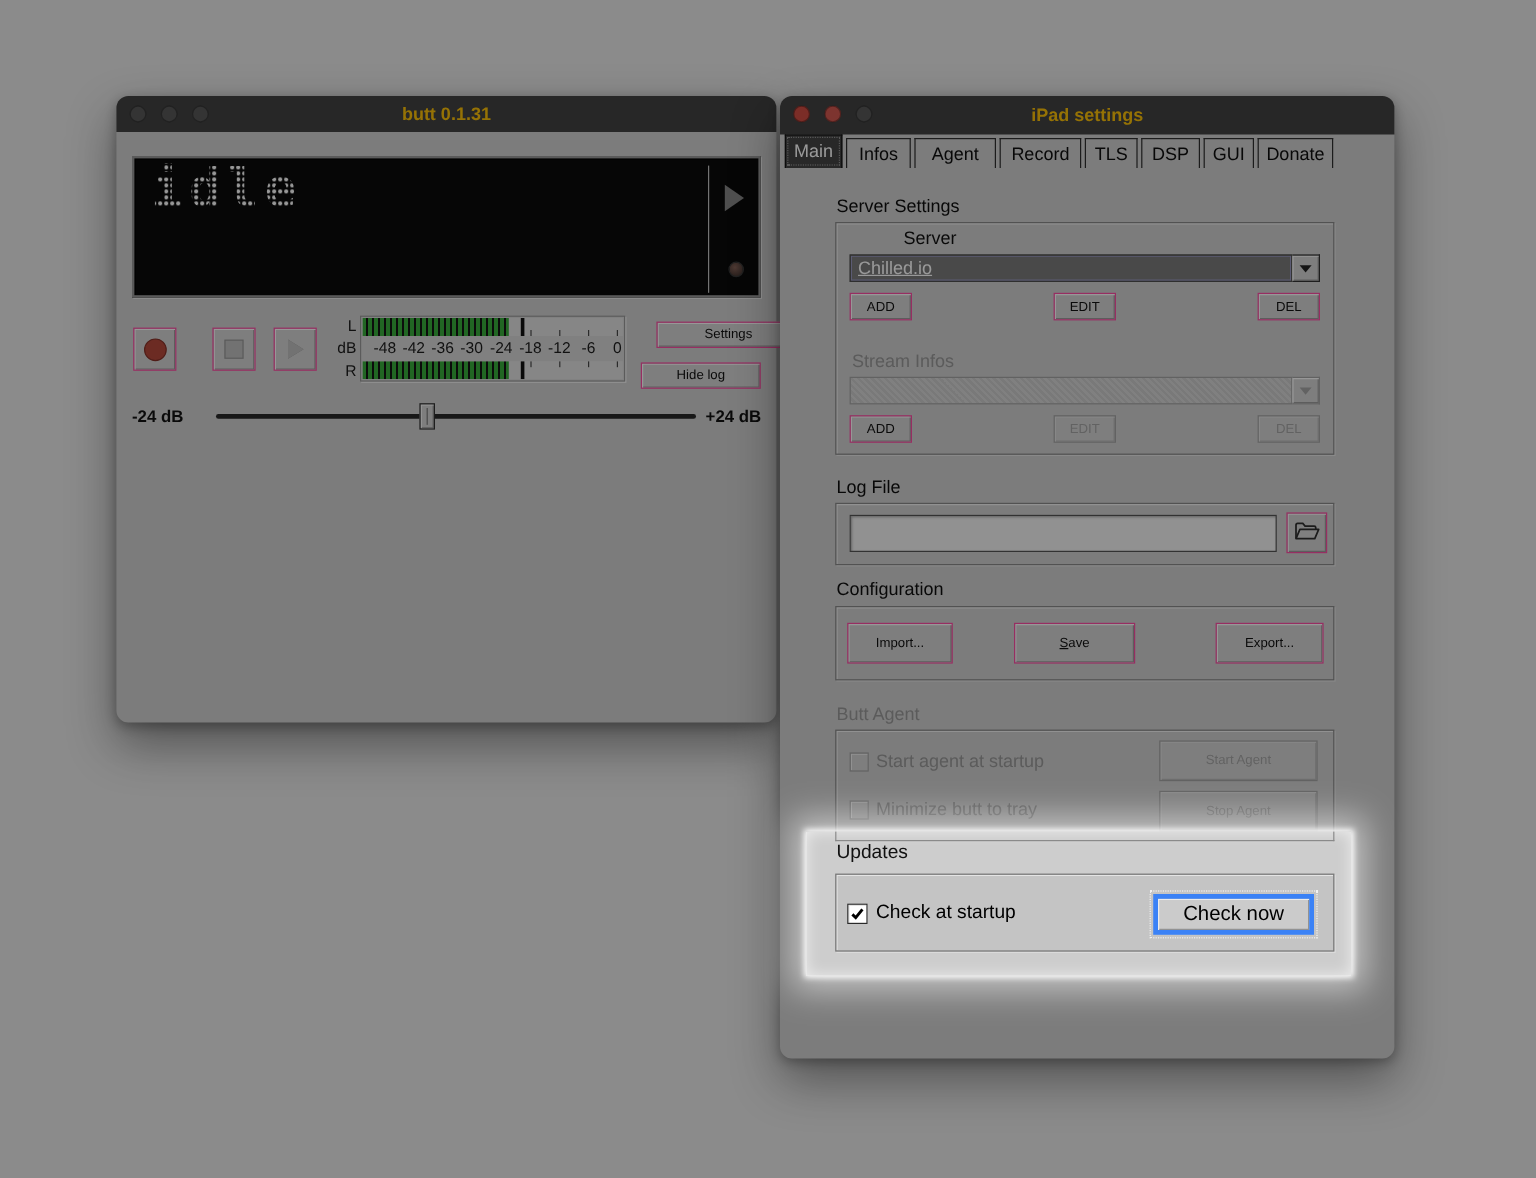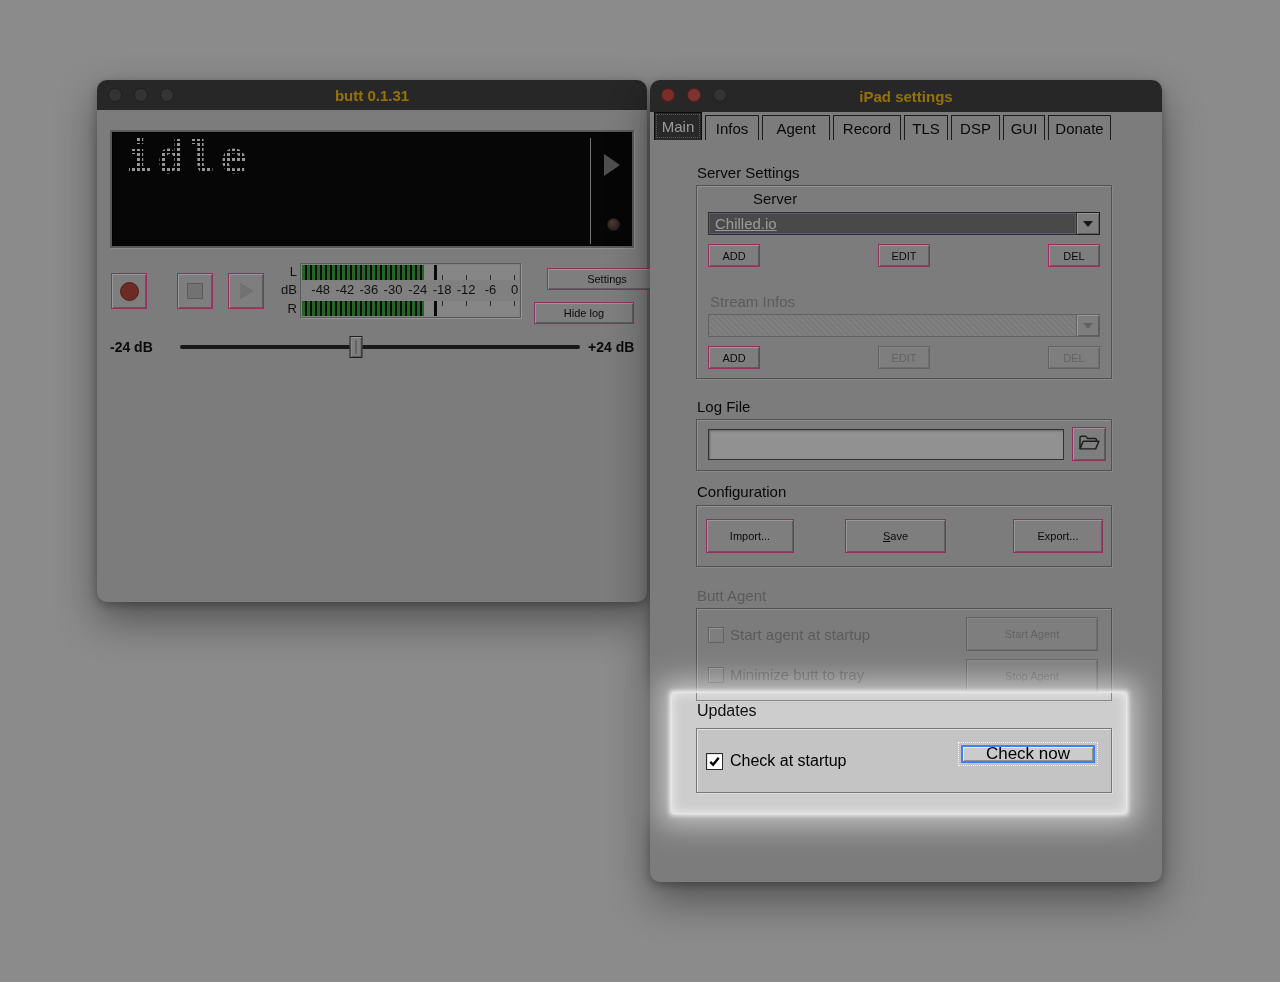--- a/index.html
+++ b/index.html
@@ -165,22 +165,22 @@
   
   .hl{position:absolute;left:22px;top:613px;width:454px;height:120px;z-index:20;background:#cdcdcd;
       box-shadow:0 0 5px 2px rgba(255,255,255,.95),0 0 26px 12px rgba(255,255,255,.55),
                  inset 0 0 12px rgba(255,255,255,.65);}
   .hl-remnant{position:absolute;left:24px;top:0;width:416px;height:8px;box-sizing:border-box;
               border-left:1px solid #8a8a8a;border-right:1px solid #8a8a8a;border-bottom:1px solid #8a8a8a;}
   #lbl-updates{position:absolute;left:25px;top:9px;font-size:16px;color:#111;}
   #grp-updates{left:24px;top:35px;width:416px;height:65px;background:#c4c4c4;border-color:#777;}
   #cb-updates{left:34px;top:60px;width:17px;height:17px;border-color:#2a2a2a;}
   #lbl-cb-updates{position:absolute;left:58px;top:59px;font-size:16px;color:#000;}
-  #btn-checknow{position:absolute;left:289px;top:52px;width:134px;height:18px;background:#cbcbcb;
-                border:2px solid #3b82f6;outline:1px dotted #f2f2f2;outline-offset:2px;
+  #btn-checknow{position:absolute;left:289px;top:52px;width:134px;height:34px;background:#cbcbcb;
+                border:4px solid #3b82f6;outline:1px dotted #f2f2f2;outline-offset:2px;
                 font-size:17px;color:#000;}
 
   
   .overlay{position:absolute;inset:0;background:rgba(0,0,0,0.36);z-index:10;pointer-events:none;}
 </style>
 </head>
 <body>
 
 <div id="scene">
 

